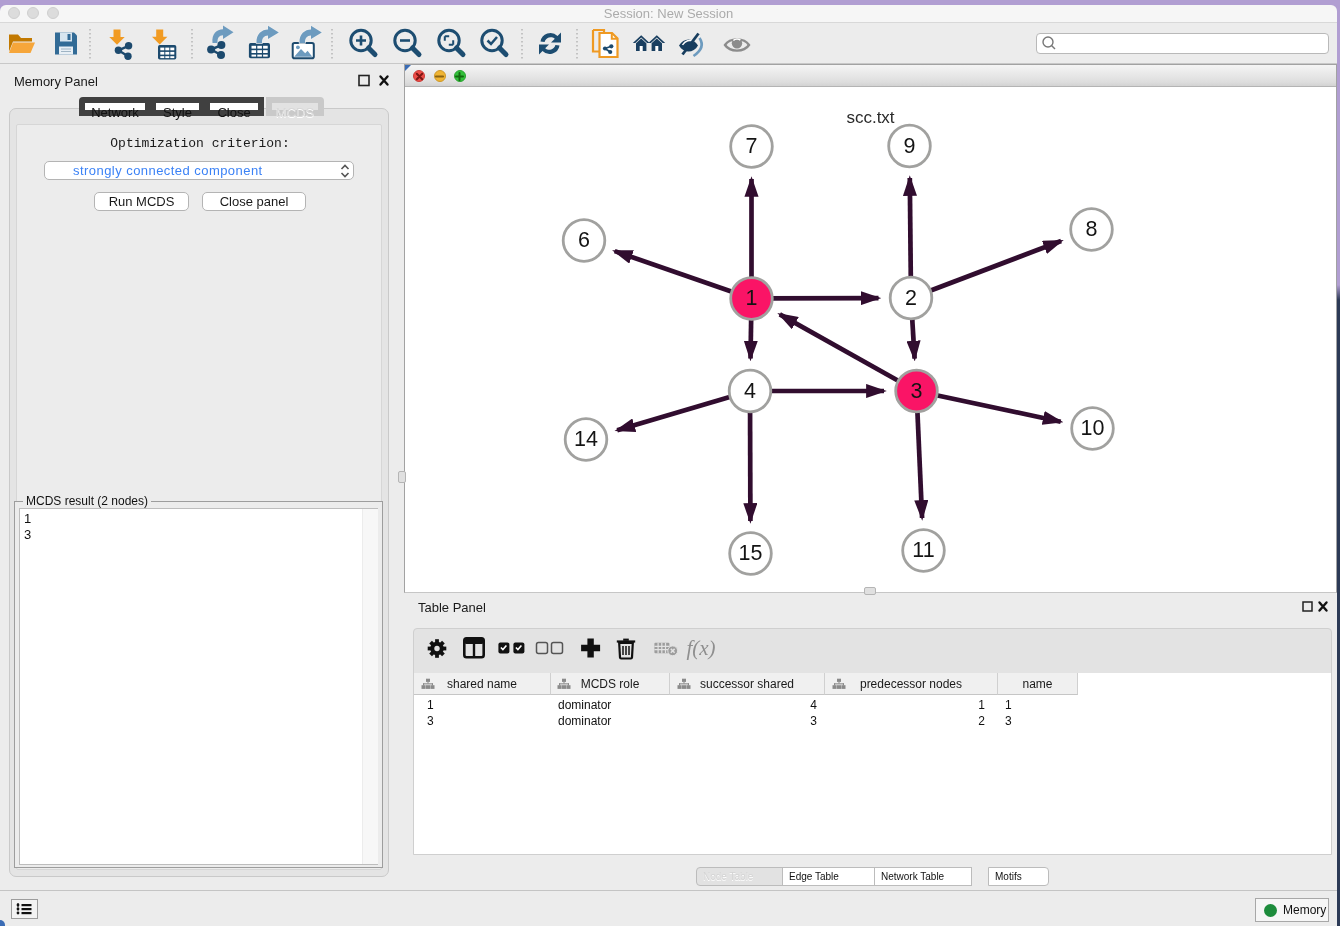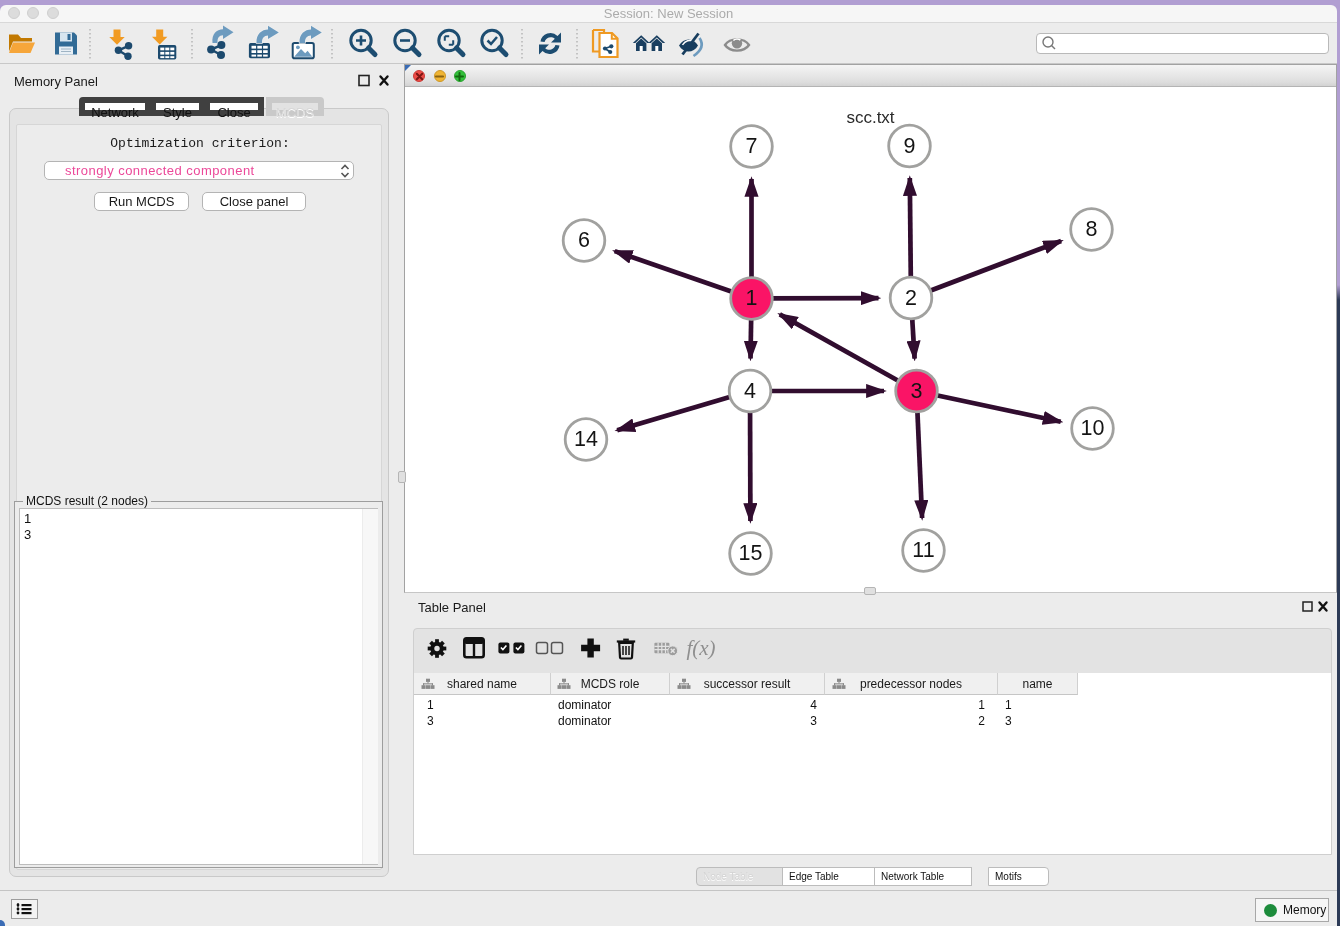--- a/index.html
+++ b/index.html
@@ -14,21 +14,21 @@
 #title { top:1px; left:0; width:1337px; text-align:center; font-size:13px; color:#ababab; }
 #toolbar { left:0; top:23px; width:1337px; height:41px; background:#ececec; border-bottom:1px solid #c8c8c8; }
 #searchbox { left:1036px; top:10px; width:293px; height:21px; background:#fff; border:1px solid #b9b9b9; border-radius:4px; }
 
 #cpanel { left:0; top:65px; width:405px; height:825px; background:#ececec; }
 #cpTitle { left:14px; top:9px; font-size:13px; color:#1a1a1a; }
 #cpBox { left:9px; top:43px; width:380px; height:769px; background:#e4e4e4; border:1px solid #c9c9c9; border-radius:7px; }
 #cpInner { left:16px; top:59px; width:366px; height:746px; background:#ececec; border:1px solid #d6d6d6; border-radius:2px; }
 .tab { top:32px; height:19px; font-size:13px; color:#111; background:#fff; border:6px solid #404040; text-align:center; line-height:19px; }
 #optLabel { left:0; top:71px; width:400px; text-align:center; font-size:13px; color:#1a1a1a;font-family:Liberation Mono, monospace; }
-#dropdown { left:44px; top:96px; width:310px; height:19px; background:#fff; border:1px solid #b4b4b4; border-radius:5px; font-size:13px; letter-spacing:0.45px; color:#ec4899; line-height:17px; padding-left:20px; }
+#dropdown { left:44px; top:96px; width:310px; height:19px; background:#fff; border:1px solid #b4b4b4; border-radius:5px; font-size:13px; letter-spacing:0.45px; color:#3b82f6; line-height:17px; padding-left:28px; }
 .btn { top:127px; height:19px; background:#fff; border:1px solid #b4b4b4; border-radius:5px; font-size:13px; color:#1a1a1a; text-align:center; line-height:17px; }
 #fieldset { left:14px; top:436px; width:369px; height:367px; border:1px solid #9d9d9d; background:#ececec; }
 #fieldLegend { left:23px; top:429px; font-size:12px; color:#111; background:#ececec; padding:0 3px; }
 #resultArea { left:19px; top:443px; width:359px; height:357px; background:#fff; border:1px solid #bdbdbd; font-size:13px; color:#111; line-height:16px; padding:2px 0 0 4px; }
 #resScroll { left:362px; top:444px; width:16px; height:355px; background:#f7f7f7; border-left:1px solid #ececec; }
 
 #netwin { left:404px; top:64px; width:933px; height:529px; background:#fff; border:1px solid #a2a2a2; border-bottom:1px solid #c6c6c6; }
 #nettitle { left:0; top:0; width:931px; height:22px; background:linear-gradient(#f5f5f5,#dedede 80%,#d3d3d3); border-bottom:1px solid #b4b4b4; }
 #netname { top:3px; left:0; width:931px; text-align:center; font-size:17px; font-weight:normal; color:#2a2a2a;margin-top:40px; }
 .mac { top:5px; width:12px; height:12px; border-radius:50%; }
@@ -352,21 +352,21 @@
               <rect x="2.4" y="0.7" width="4.1" height="3.7"></rect>
             </g>
           </defs>
           <use href="#orgico" x="14" y="11.5"></use>
           <use href="#orgico" x="150" y="11.5"></use>
           <use href="#orgico" x="270" y="11.5"></use>
           <use href="#orgico" x="425" y="11.5"></use>
         </svg>
         <div class="thdr abs" style="left:0;width:137px">shared name</div>
         <div class="thdr abs" style="left:137px;width:119px">MCDS role</div>
-        <div class="thdr abs" style="left:256px;width:155px">successor result</div>
+        <div class="thdr abs" style="left:256px;width:155px">successor shared</div>
         <div class="thdr abs" style="left:411px;width:173px">predecessor nodes</div>
         <div class="thdr abs" style="left:584px;width:80px;border-right:1px solid #d0d0d0">name</div>
         <div class="trow abs" style="left:13px;top:24px">1</div>
         <div class="trow abs" style="left:144px;top:24px">dominator</div>
         <div class="trow abs" style="left:256px;top:24px;width:147px;text-align:right">4</div>
         <div class="trow abs" style="left:411px;top:24px;width:160px;text-align:right">1</div>
         <div class="trow abs" style="left:591px;top:24px">1</div>
         <div class="trow abs" style="left:13px;top:40px">3</div>
         <div class="trow abs" style="left:144px;top:40px">dominator</div>
         <div class="trow abs" style="left:256px;top:40px;width:147px;text-align:right">3</div>

